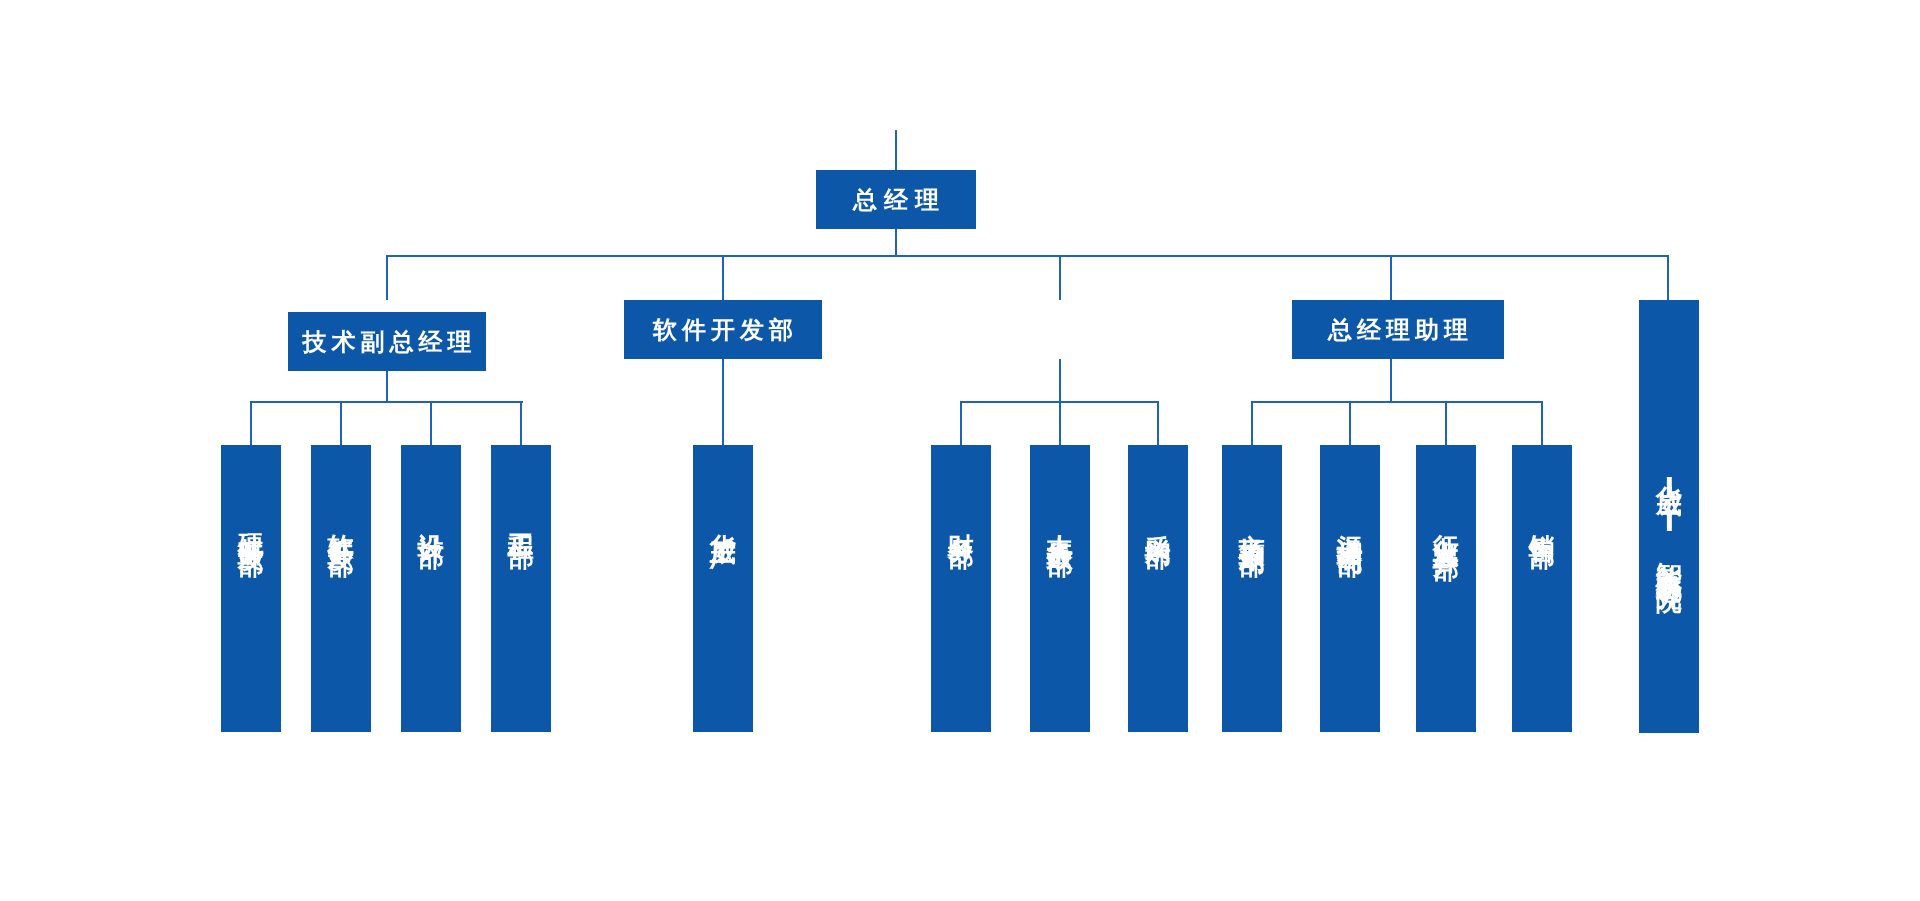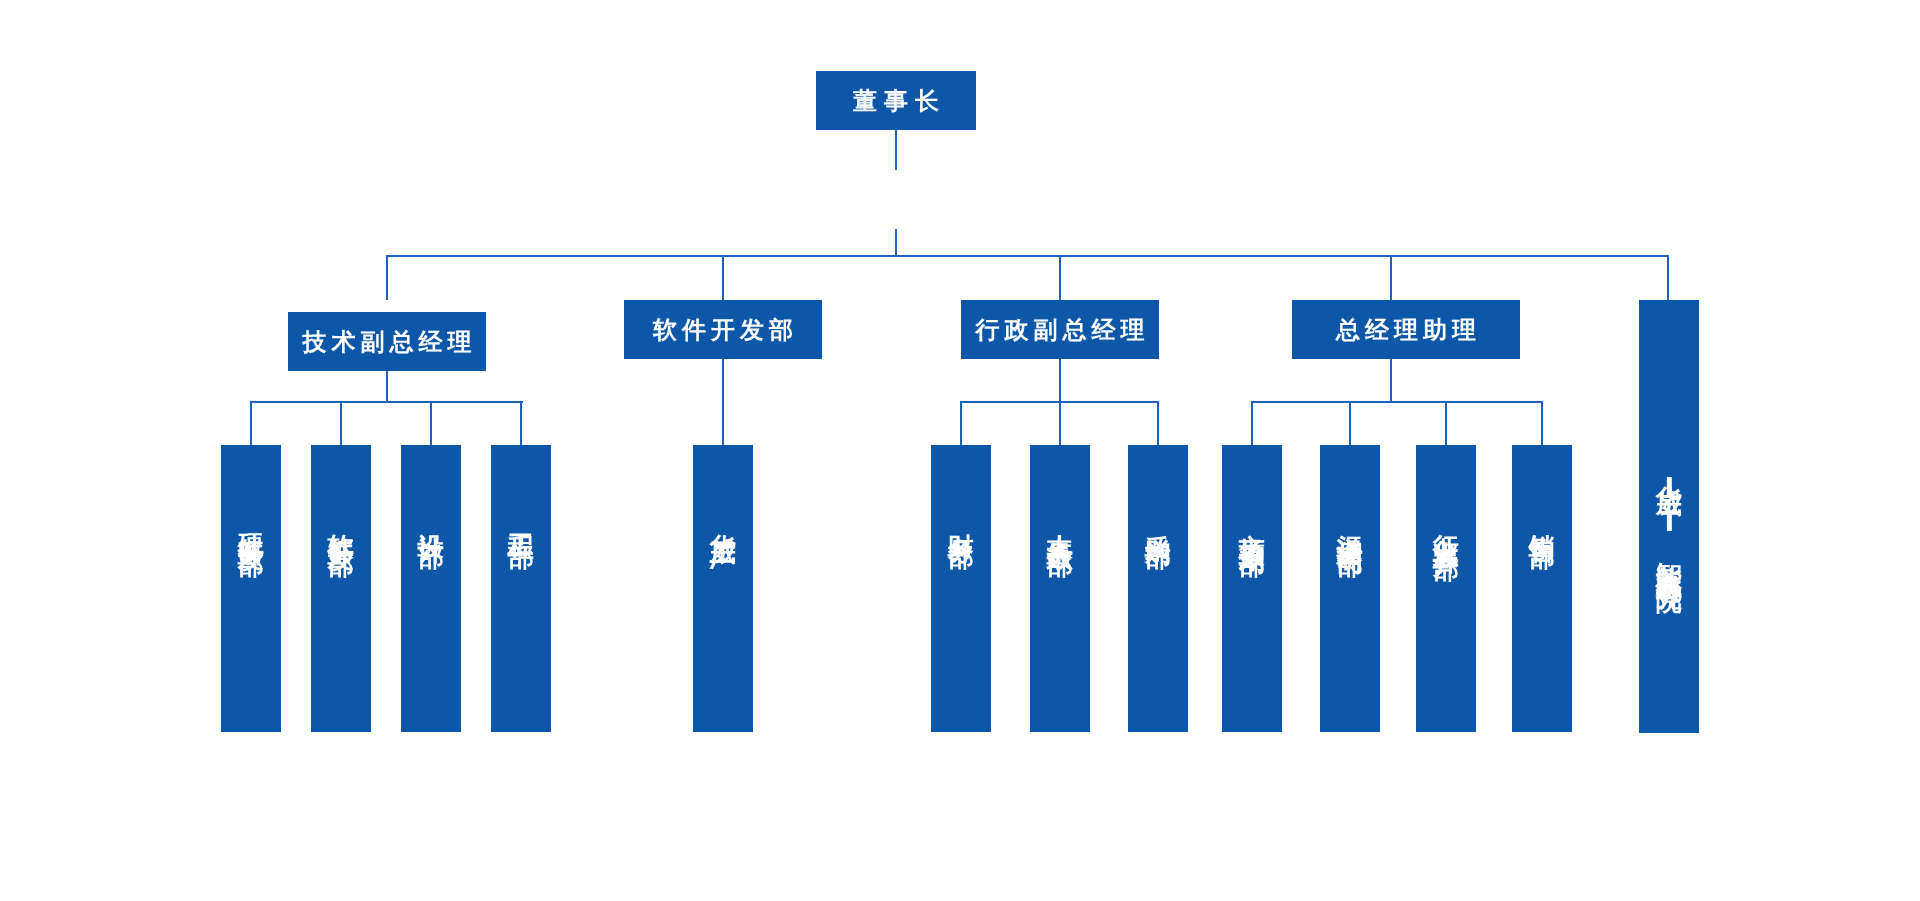--- a/index.html
+++ b/index.html
@@ -98,34 +98,31 @@
   <div class="line vline" style="left:1059px; top:401px; height:44px;"></div>
   <div class="line vline" style="left:1157px; top:401px; height:44px;"></div>
 
   <div class="line vline" style="left:1390px; top:359px; height:43px;"></div>
   <div class="line hline" style="left:1252px; top:401px; width:291px;"></div>
   <div class="line vline" style="left:1251px; top:401px; height:44px;"></div>
   <div class="line vline" style="left:1349px; top:401px; height:44px;"></div>
   <div class="line vline" style="left:1445px; top:401px; height:44px;"></div>
   <div class="line vline" style="left:1541px; top:401px; height:44px;"></div>
 
-  <div class="node hnode" style="left:816px; top:71px; width:160px; height:59px;">
-    <span>董事长</span>
+  <div class="node hnode" style="left:816px; top:170px; width:160px; height:59px;">
+    <span>总经理</span>
   </div>
 
   <div class="node hnode lvl3" style="left:288px; top:312px; width:198px; height:59px;">
     <span>技术副总经理</span>
   </div>
   <div class="node hnode lvl3" style="left:624px; top:300px; width:198px; height:59px;">
     <span>软件开发部</span>
   </div>
-  <div class="node hnode lvl3" style="left:961px; top:300px; width:198px; height:59px;">
-    <span>行政副总经理</span>
-  </div>
-  <div class="node hnode lvl3" style="left:1292px; top:300px; width:228px; height:59px;">
+  <div class="node hnode lvl3" style="left:1292px; top:300px; width:212px; height:59px;">
     <span>总经理助理</span>
   </div>
 
   <div class="node vtall" style="left:1639px; top:300px; height:433px;">
     <span>华威IT智能系统研究院</span>
   </div>
 
   <div class="node vcol" style="left:221px; top:445px; height:287px;">
     <span>硬件研发部</span>
   </div>

